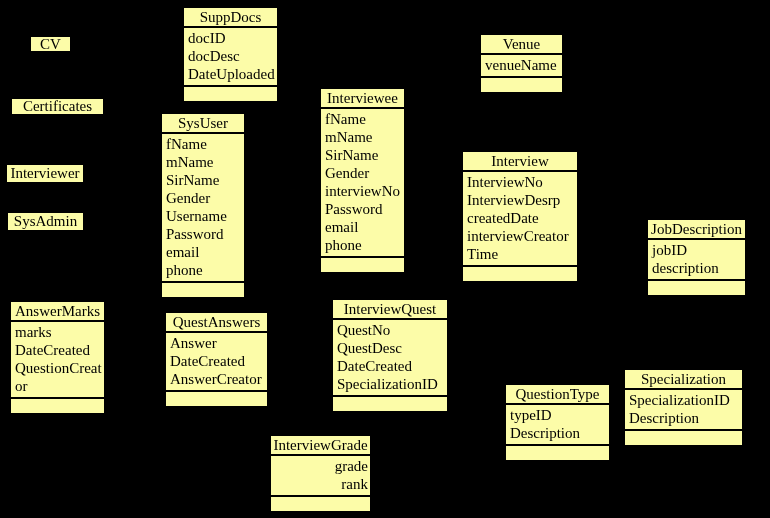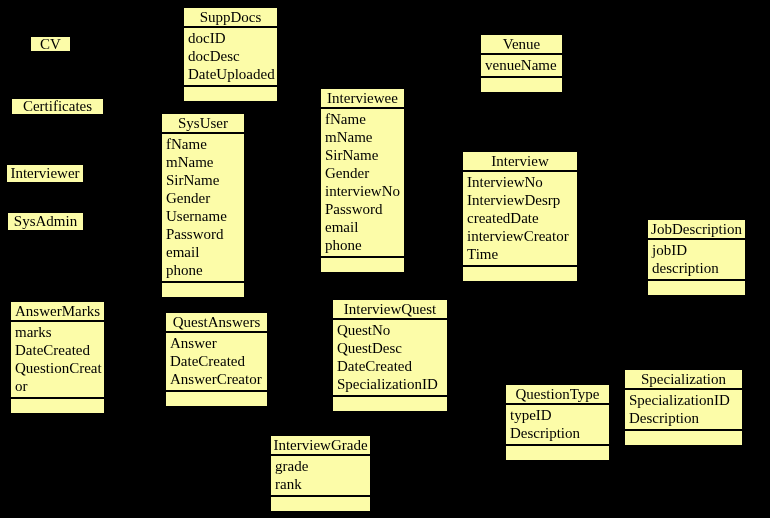--- a/index.html
+++ b/index.html
@@ -165,21 +165,21 @@
       <div class="uml-ops" style="border-color: rgb(0, 0, 0);"></div>
     </div>
     <div class="uml-class" style="left: 622px; top: 367px; width: 123px; background: rgb(252, 252, 168); border-color: rgb(0, 0, 0); color: rgb(0, 0, 0);">
       <div class="uml-title">Specialization</div>
       <div class="uml-attrs">
         <div class="uml-attr">SpecializationID</div>
         <div class="uml-attr">Description</div>
       </div>
       <div class="uml-ops" style="border-color: rgb(0, 0, 0);"></div>
     </div>
-    <div class="uml-class" style="left: 268px; top: 433px; width: 105px; background: rgb(252, 252, 168); border-color: rgb(0, 0, 0); color: rgb(0, 0, 0);">
+    <div class="uml-class" style="left: 268px; top: 433px; width: 105px; background: rgb(252, 252, 168); border-color: rgb(0, 0, 0); color: rgb(0, 0, 0); text-align: right;">
       <div class="uml-title">InterviewGrade</div>
       <div class="uml-attrs">
         <div class="uml-attr">grade</div>
         <div class="uml-attr">rank</div>
       </div>
       <div class="uml-ops" style="border-color: rgb(0, 0, 0);"></div>
     </div>
   </div>
 
 </body></html>

